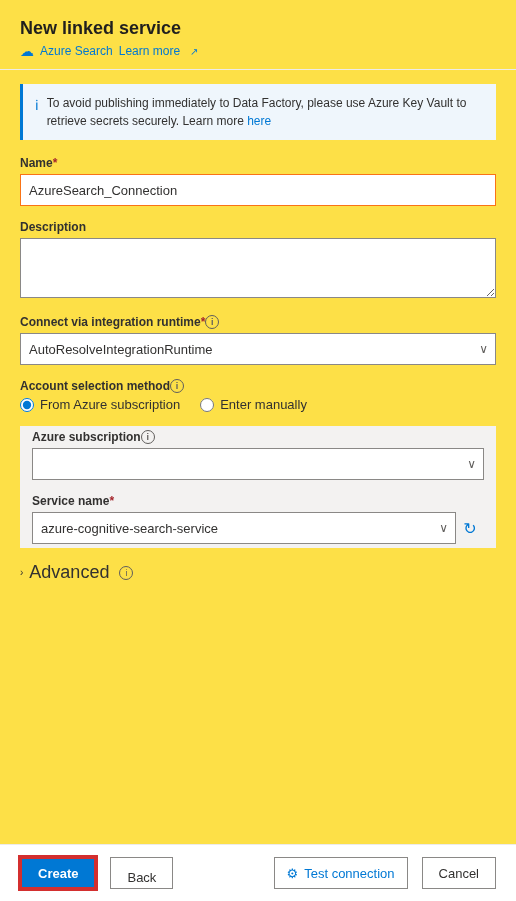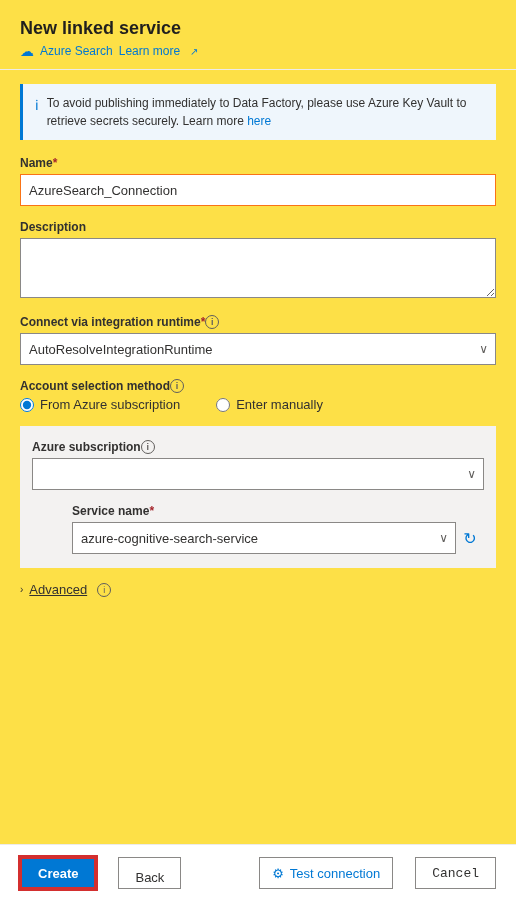--- a/index.html
+++ b/index.html
@@ -152,39 +152,39 @@
       right: 8px;
       top: 50%;
       transform: translateY(-50%);
       pointer-events: none;
       color: #605e5c;
       font-size: 12px;
     }
     .radio-group {
       display: flex;
       align-items: flex-start;
-      gap: 36px;
+      gap: 20px;
       margin-top: 0;
     }
     .radio-option {
       display: flex;
       align-items: center;
       gap: 6px;
       font-size: 13px;
       cursor: pointer;
     }
     .radio-input {
       width: 14px;
       height: 14px;
       accent-color: #0078d4;
       cursor: pointer;
     }
     .account-section {
       background: #f3f2f1;
-      padding: 14px 12px;
+      padding: 4px 12px;
       margin-bottom: 14px;
     }
     .service-row {
       display: flex;
       align-items: flex-end;
       gap: 0;
     }
     .service-row .form-select-wrapper {
       flex: 1;
     }
@@ -228,35 +228,34 @@
       align-items: center;
       gap: 6px;
       margin-top: 14px;
       cursor: pointer;
     }
     .chevron-right {
       font-size: 10px;
       color: #323130;
     }
     .advanced-text {
-      font-size: 13px;
+      font-size: 18px;
       color: #323130;
       font-weight: 400;
-      text-decoration: underline;
     }
     .panel-footer {
       position: absolute;
       bottom: 0;
       left: 0;
       width: 516px;
       padding: 12px 20px;
       border-top: 1px solid #edebe9;
       display: flex;
       align-items: center;
-      gap: 22px;
+      gap: 14px;
       background: #fff;
     }
     .btn-create {
       height: 32px;
       padding: 0 16px;
       background: #0078d4;
       color: #fff;
       border: 2px solid #d32f2f;
       font-size: 13px;
       cursor: pointer;
@@ -291,21 +290,21 @@
       gap: 6px;
     }
     .btn-cancel {
       height: 32px;
       padding: 0 16px;
       background: #fff;
       color: #323130;
       border: 1px solid #8a8886;
       font-size: 13px;
       cursor: pointer;
-      font-family: Liberation Mono, monospace;
+      font-family: Liberation Sans, sans-serif;
     }
     .test-icon {
       font-size: 13px;
     }
   </style>
 </head>
 <body>
 
 <div class="panel">
 
@@ -381,21 +380,21 @@
           <span class="info-circle">i</span>
         </div>
         <div class="form-select-wrapper">
           <select class="form-select">
             <option value=""></option>
           </select>
           <span class="select-chevron">∨</span>
         </div>
       </div>
 
-      <div class="form-group" style="margin-bottom: 0; margin-left: 40px;">
+      <div class="form-group" style="margin-bottom: 0;">
         <div class="form-label">
           <span>Service name</span>
           <span class="required-star">*</span>
         </div>
         <div class="service-row">
           <div class="form-select-wrapper">
             <select class="form-select"><option value="azure-cognitive-search-service">azure-cognitive-search-service</option></select>
             <span class="select-chevron">∨</span>
           </div>
           <button class="refresh-btn" title="Refresh">↻</button>

